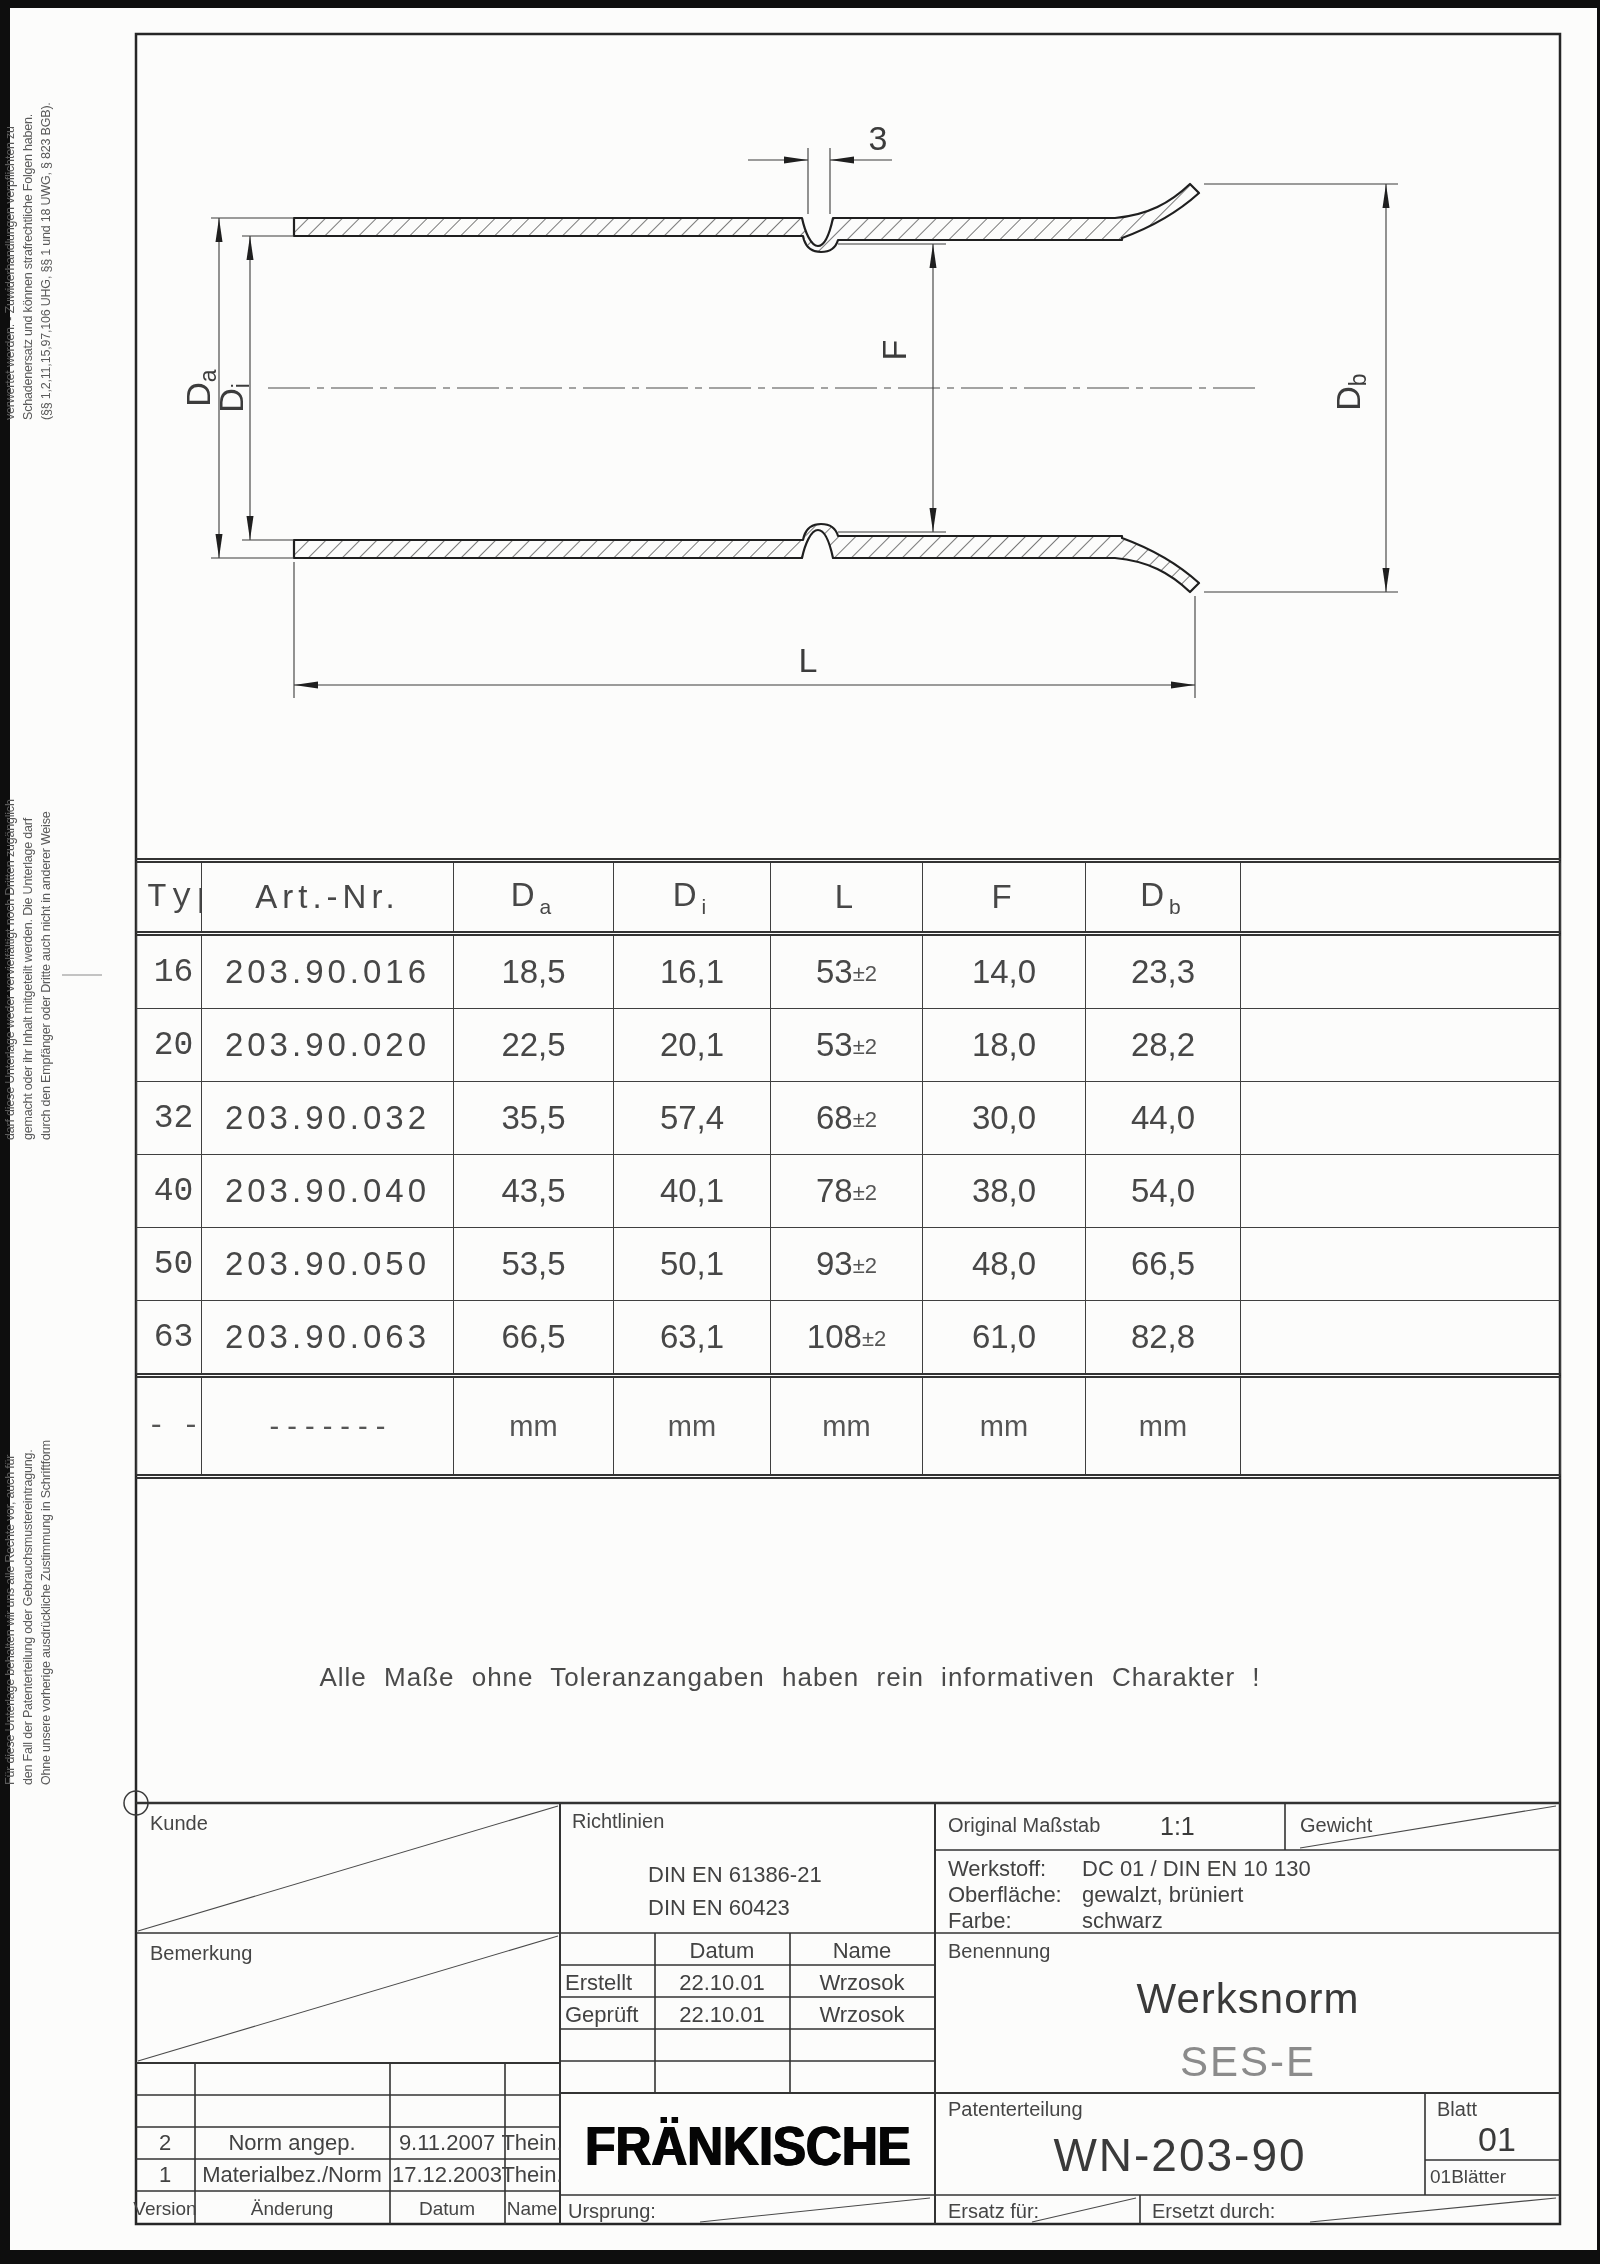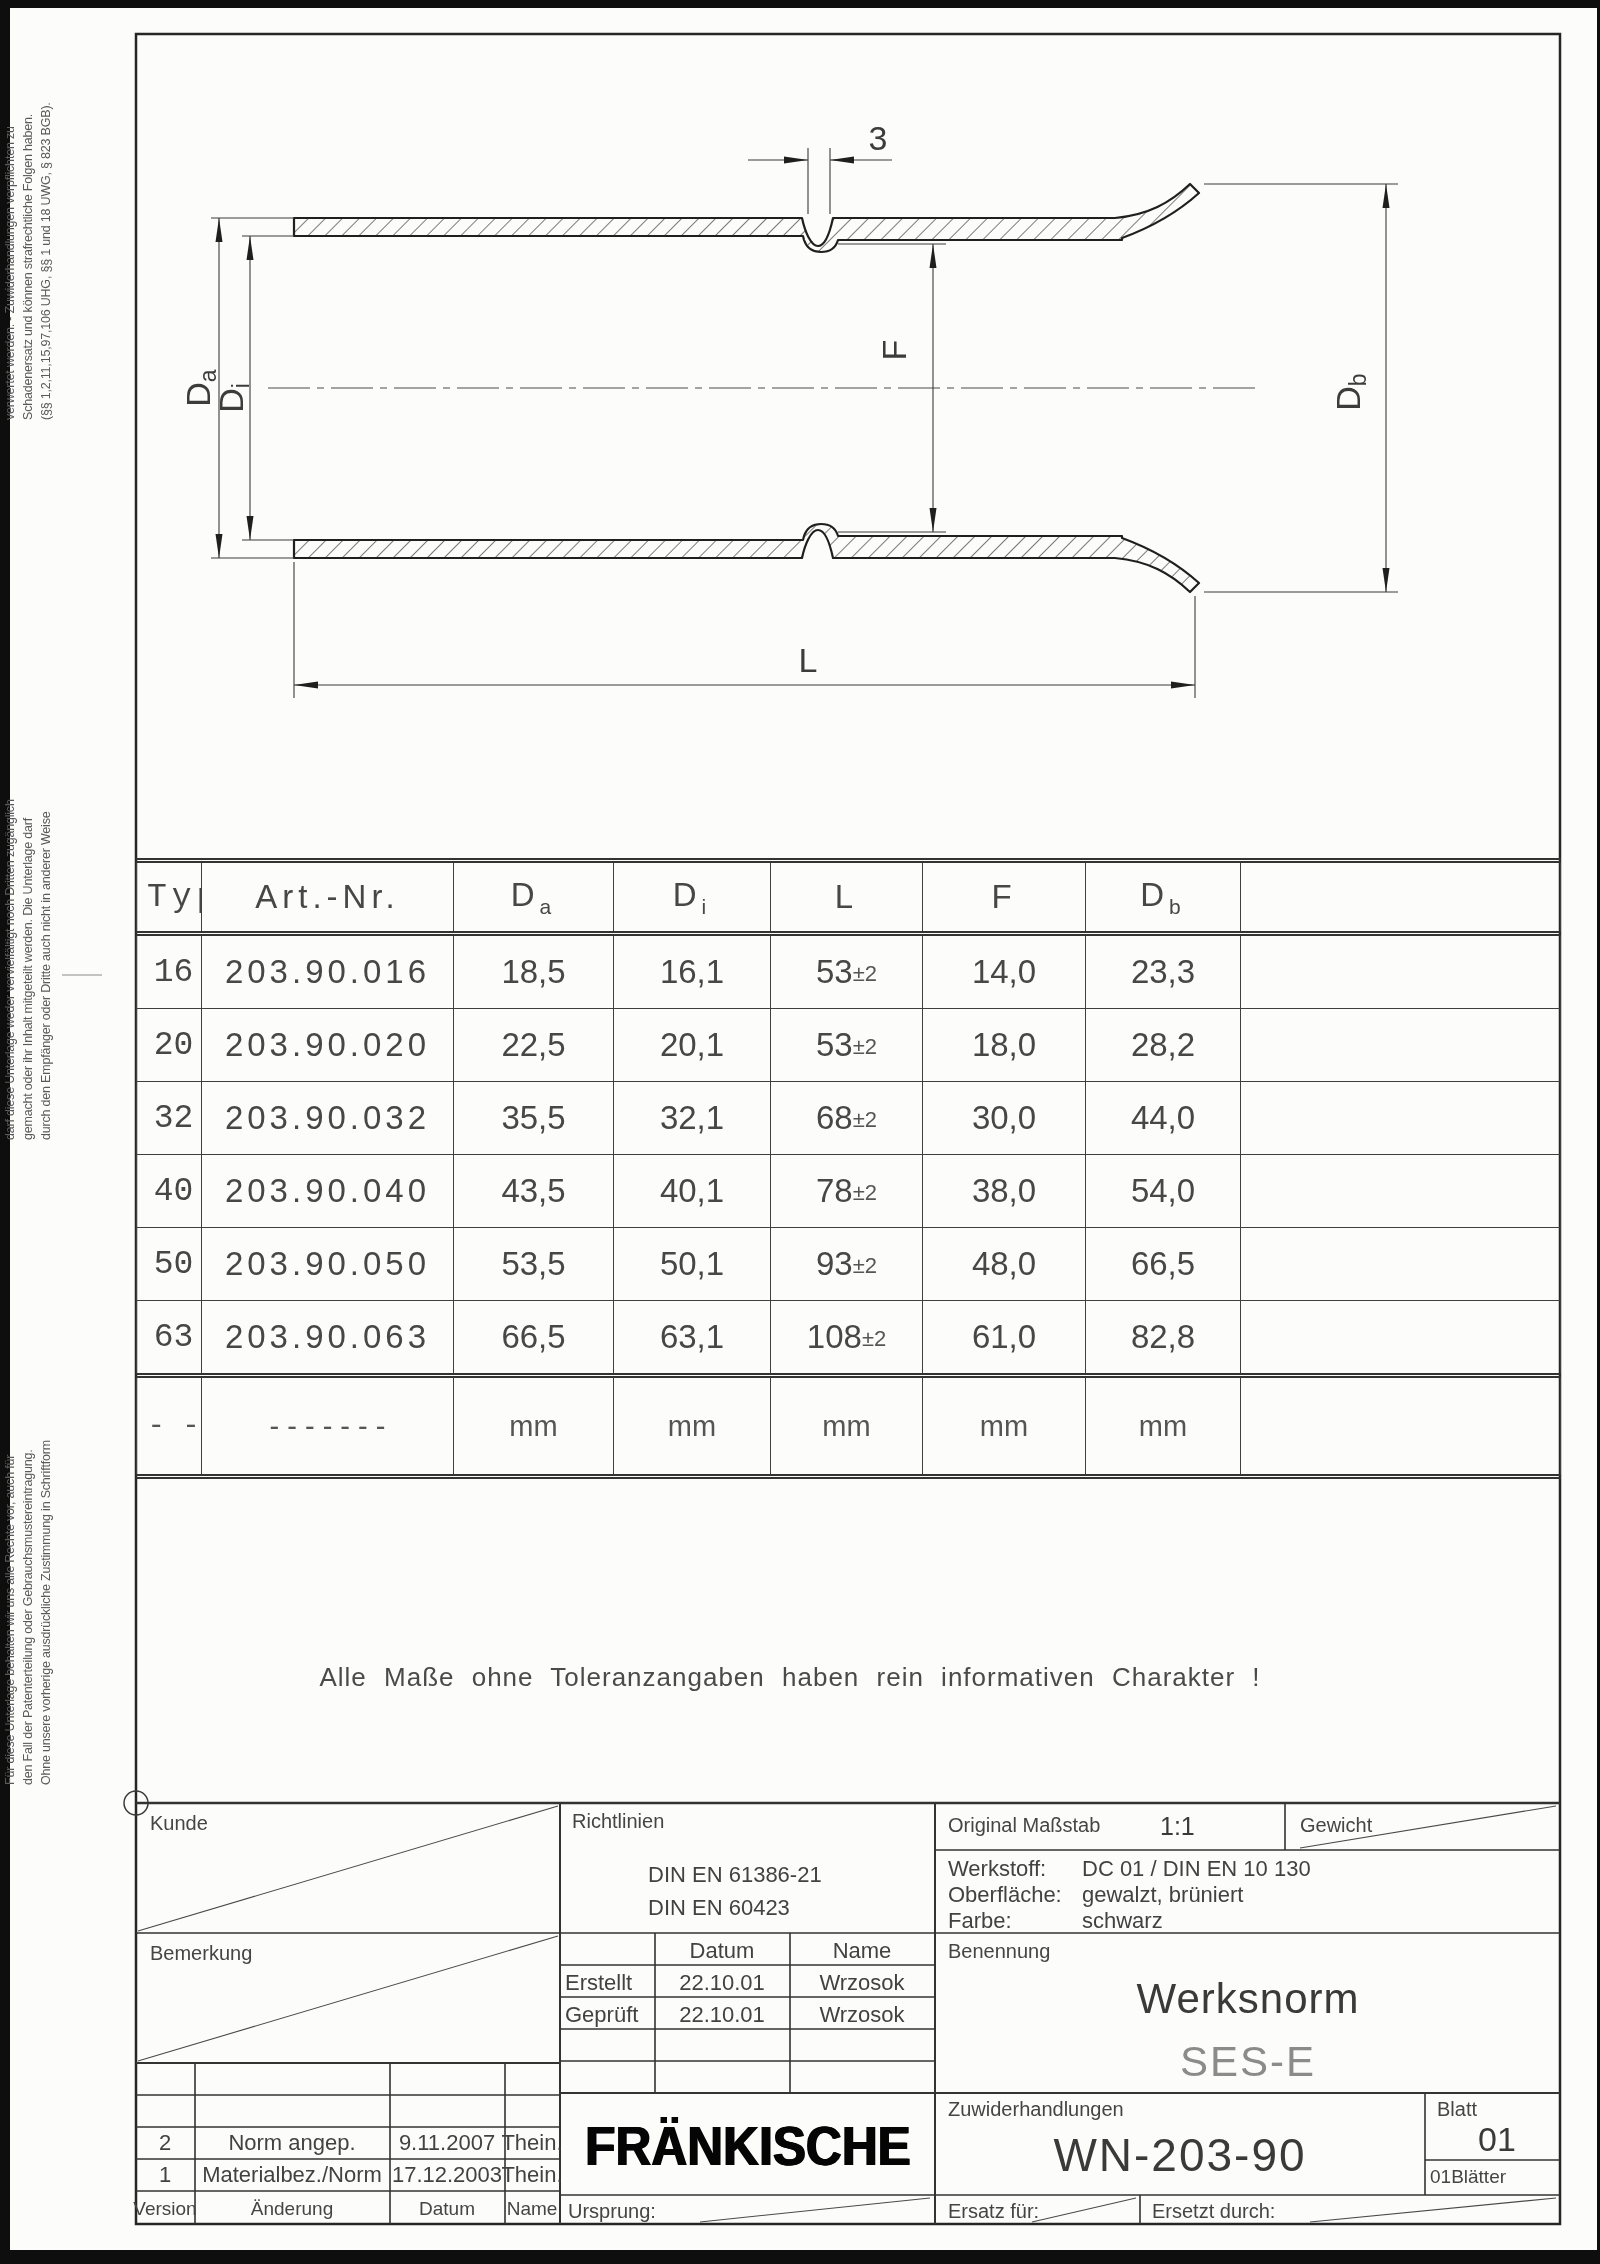--- a/index.html
+++ b/index.html
@@ -243,21 +243,21 @@
           <td>20,1</td>
       <td><span>53</span><span class="tol">±2</span></td>
       <td>18,0</td>
           <td>28,2</td>
           <td></td>
     </tr>
     <tr>
       <td class="col-typ">32</td>
           <td class="art-val">203.90.032</td>
       <td>35,5</td>
-          <td>32,1</td>
+          <td>57,4</td>
       <td><span>68</span><span class="tol">±2</span></td>
       <td>30,0</td>
           <td>44,0</td>
           <td></td>
     </tr>
     <tr>
       <td class="col-typ">40</td>
           <td class="art-val">203.90.040</td>
       <td>43,5</td>
           <td>40,1</td>
@@ -328,21 +328,21 @@
   <div class="txt val22" style="left:1082px;top:1856px;">DC 01 / DIN EN 10 130</div>
   <div class="txt val22" style="left:948px;top:1882px;">Oberfläche:</div>
   <div class="txt val22" style="left:1082px;top:1882px;">gewalzt, brüniert</div>
   <div class="txt val22" style="left:948px;top:1908px;">Farbe:</div>
   <div class="txt val22" style="left:1082px;top:1908px;">schwarz</div>
 
   <div class="txt lbl" style="left:948px;top:1940px;">Benennung</div>
   <div class="txt big-name ctr" style="left:1248px;top:1975px;">Werksnorm</div>
   <div class="txt sub-name ctr" style="left:1248px;top:2038px;">SES-E</div>
 
-  <div class="txt lbl" style="left:948px;top:2098px;">Zuwiderhandlungen</div>
+  <div class="txt lbl" style="left:948px;top:2098px;">Patenterteilung</div>
   <div class="txt draw-no ctr" style="left:1180px;top:2128px;">WN-203-90</div>
   <div class="txt lbl" style="left:1437px;top:2098px;">Blatt</div>
   <div class="txt" style="left:1478px;top:2120px;font-size:34px;">01</div>
   <div class="txt small" style="left:1430px;top:2166px;">01Blätter</div>
 
   <div class="txt lbl" style="left:948px;top:2200px;">Ersatz für:</div>
   <div class="txt lbl" style="left:1152px;top:2200px;">Ersetzt durch:</div>
 
   <div class="txt val22 ctr" style="left:165px;top:2130px;">2</div>
   <div class="txt val22 ctr" style="left:292px;top:2130px;">Norm angep.</div>

